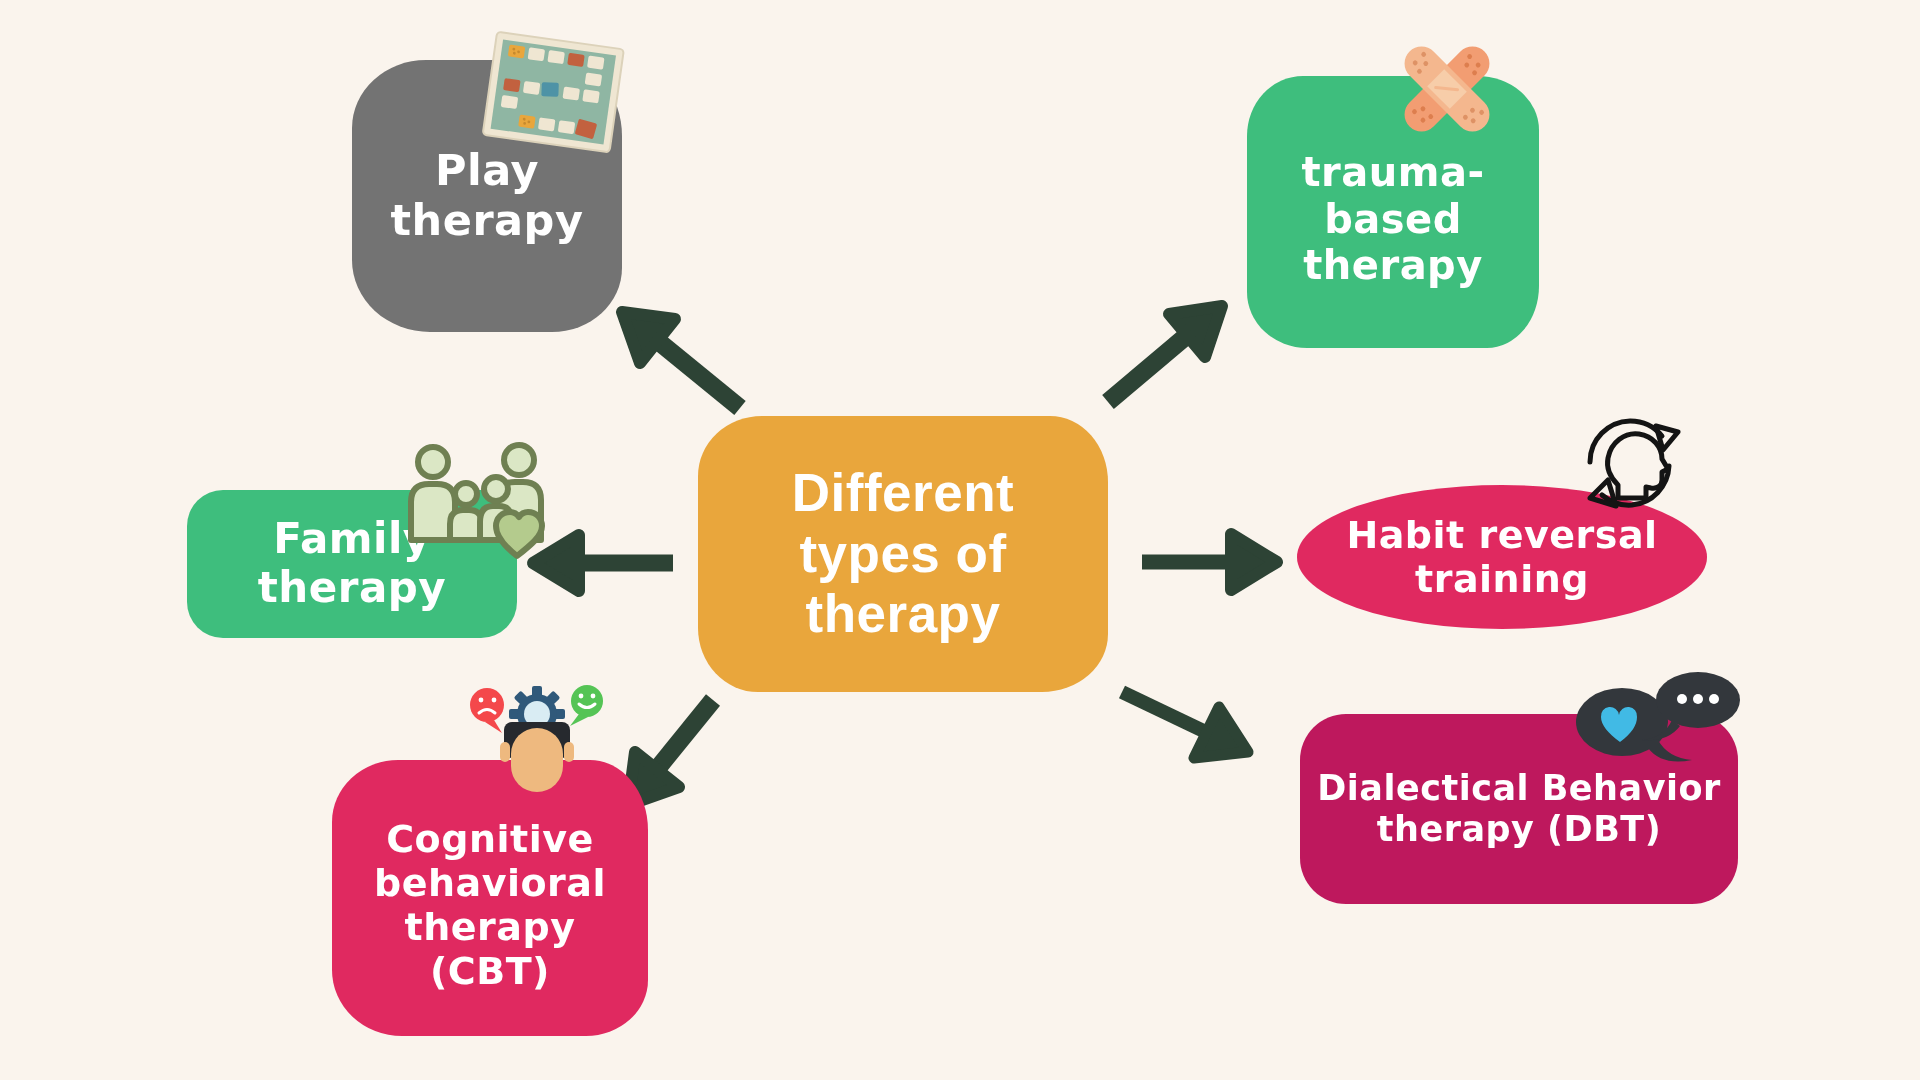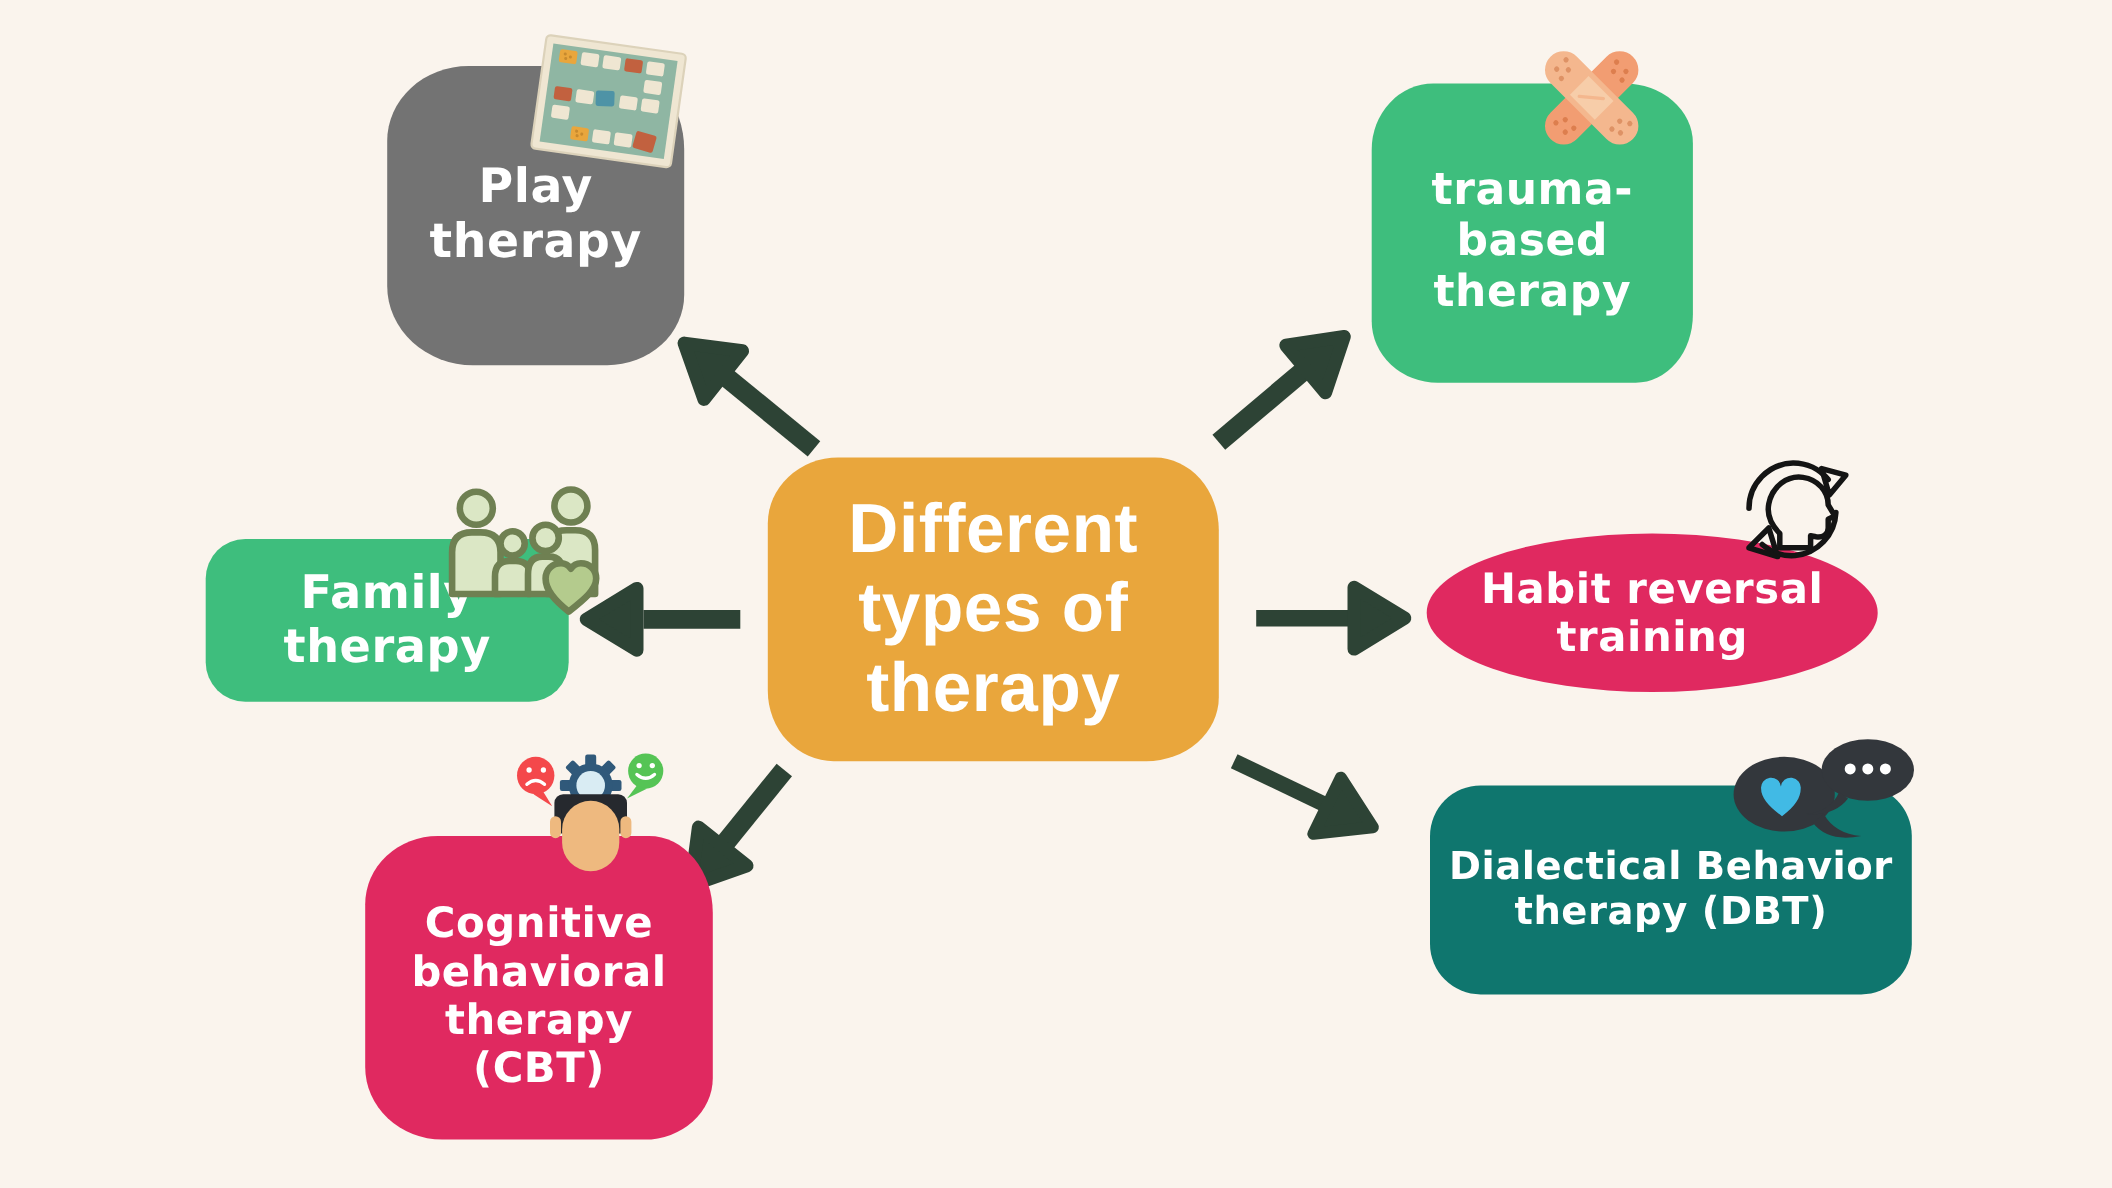--- a/index.html
+++ b/index.html
@@ -4,21 +4,21 @@
 <style>
   html,body{margin:0;padding:0;background:#FAF4ED;}
   .canvas{position:relative;width:1920px;height:1080px;overflow:hidden;
           font-family:"DejaVu Sans",sans-serif;}
   .arrow-layer{position:absolute;left:0;top:0;z-index:1;}
   .node{position:absolute;display:flex;align-items:center;justify-content:center;
         text-align:center;color:#fff;z-index:2;}
   .label{white-space:pre-line;font-weight:bold;letter-spacing:.5px;line-height:1.16;}
   .node-center{left:698px;top:416px;width:410px;height:276px;
                border-radius:64px 58px 66px 60px / 60px 66px 58px 64px;}
-  .node-center .label{font-family:"Liberation Sans",sans-serif;font-size:63px;line-height:1.14;letter-spacing:.5px;}
+  .node-center .label{font-family:"Liberation Sans",sans-serif;font-size:53px;line-height:1.14;letter-spacing:.5px;}
   .node-play{left:352px;top:60px;width:270px;height:272px;
              border-radius:74px 64px 70px 78px / 68px 76px 64px 72px;}
   .node-play .label{font-size:43px;}
   .node-trauma{left:1247px;top:76px;width:292px;height:258px;
                border-radius:56px 62px 52px 60px / 60px 54px 62px 56px;padding-top:14px;}
   .node-trauma .label{font-size:40px;}
   .node-family{left:187px;top:490px;width:330px;height:148px;border-radius:36px;}
   .node-family .label{font-size:42px;}
   .node-habit{left:1297px;top:485px;width:410px;height:144px;border-radius:50%;}
   .node-habit .label{font-size:38px;}
@@ -94,21 +94,21 @@
 training</div>
   </div>
 
   <div class="node node-cbt" style="background-color: rgb(224, 41, 96);">
     <div class="label">Cognitive
 behavioral
 therapy
 (CBT)</div>
   </div>
 
-  <div class="node node-dbt" style="background-color: #0f766e; align-items: center;">
+  <div class="node node-dbt" style="background-color: #be185d; align-items: center;">
     <div class="label">Dialectical Behavior
 therapy (DBT)</div>
   </div>
 
   <div class="icon icon-board">
     <svg width="132" height="108" viewBox="0 0 132 108">
       <rect x="2" y="2" width="128" height="104" rx="4" fill="#EFE6D2" stroke="#DCD2BA" stroke-width="2"></rect>
       <rect x="9" y="9" width="114" height="90" fill="#8FB6A3"></rect>
       <g fill="#EFE6D2">
         <rect x="36" y="13" width="16" height="12" rx="2"></rect>

